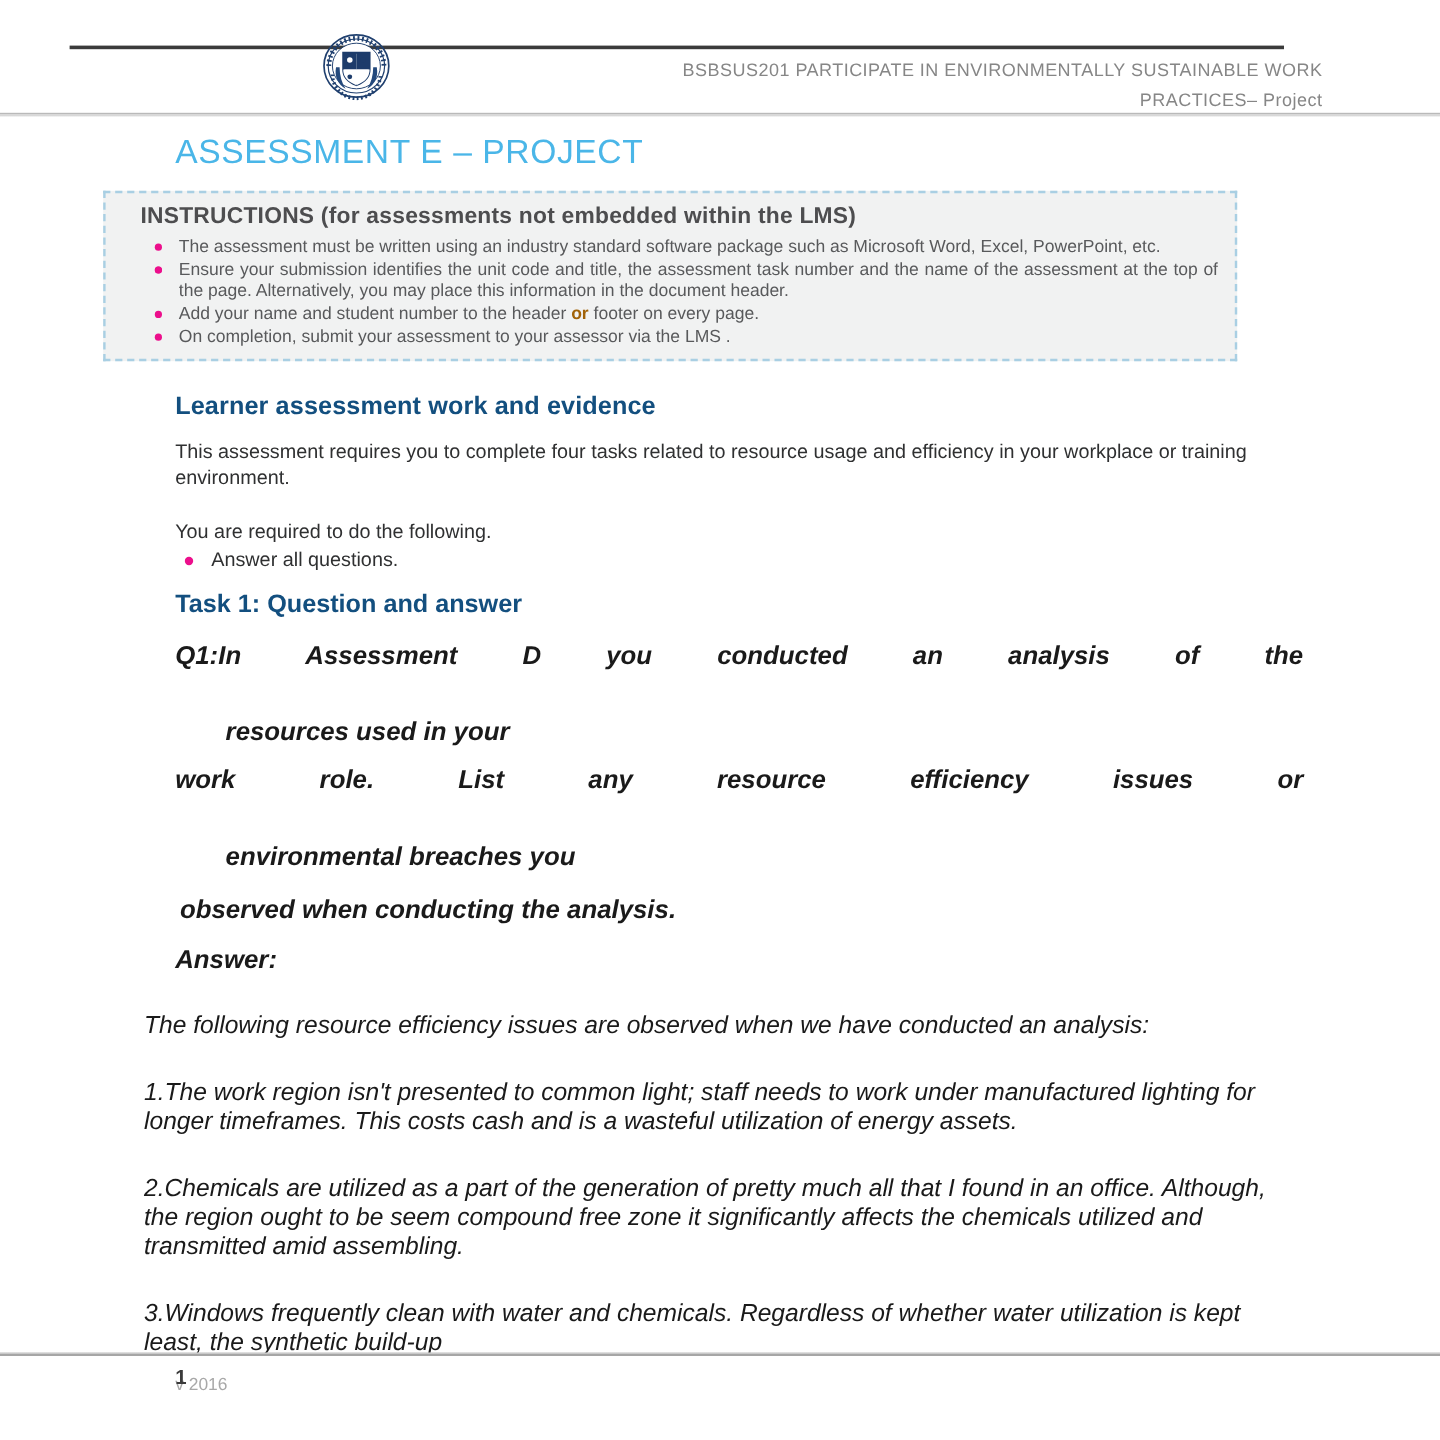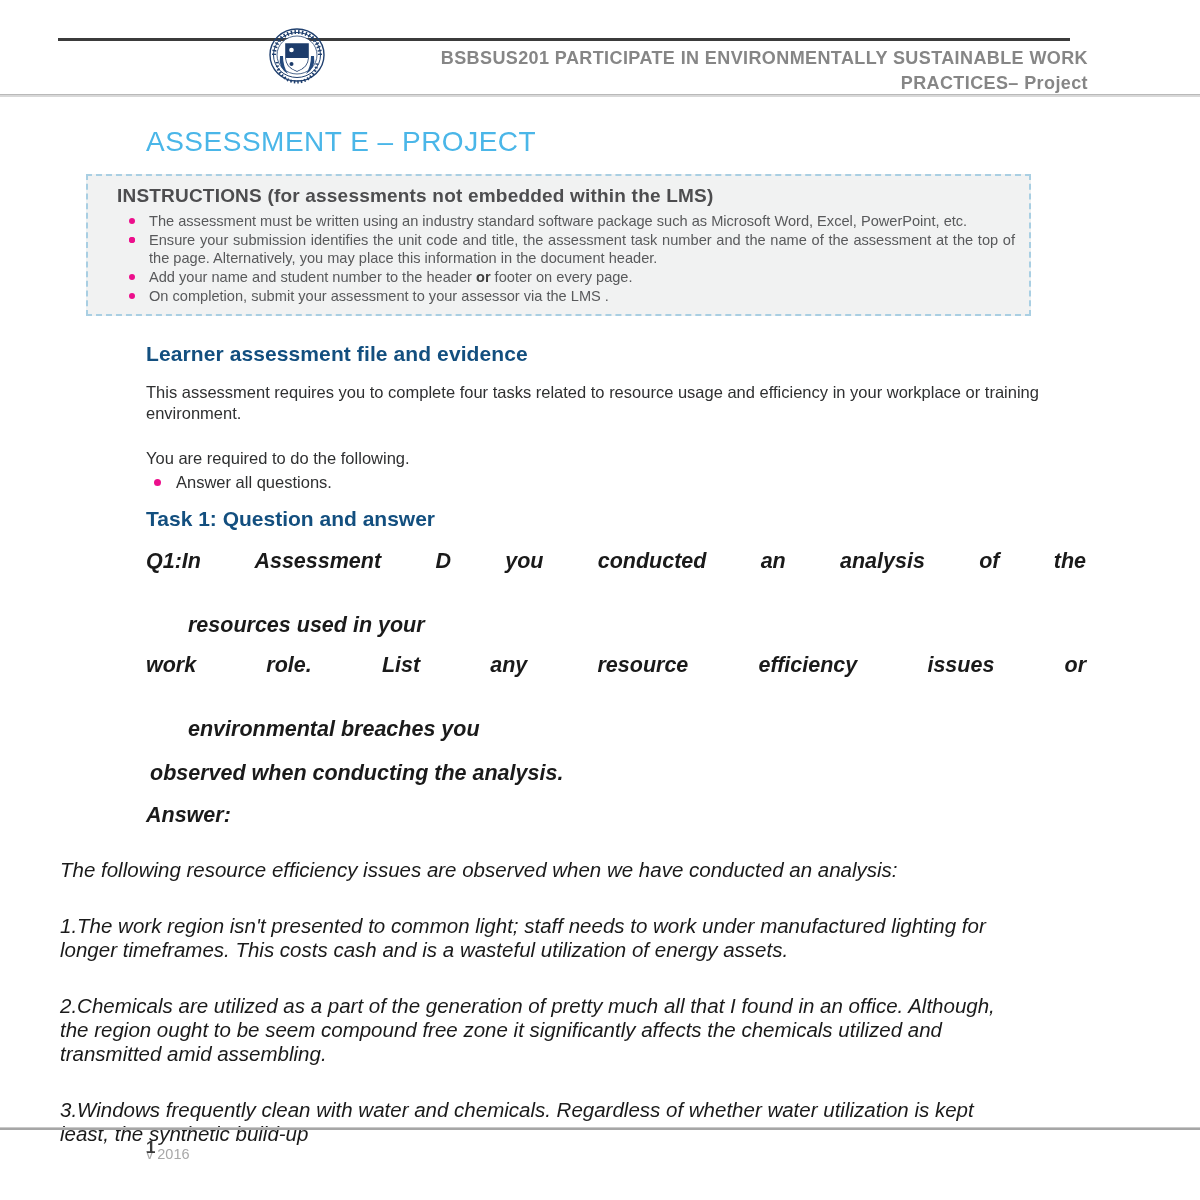--- a/index.html
+++ b/index.html
@@ -32,44 +32,44 @@
   .header-logo {
     position: absolute;
     left: 268px;
     top: 26px;
     width: 58px;
     height: 58px;
   }
   .header-logo svg { display: block; }
   .header-title {
     position: absolute;
-    left: 328px;
+    left: 342px;
     top: 46px;
     width: 760px;
     text-align: right;
-    font-size: 18px;
+    font-size: 15px;
     line-height: 25px;
     letter-spacing: 0.4px;
     color: #868686;
-    font-weight: 700;
+    font-weight: 400;
   }
   .header-sep {
     position: absolute;
     left: 0;
     top: 94px;
     width: 1200px;
     height: 3px;
     background: linear-gradient(to bottom, #b9b9b9 0, #b9b9b9 1px, #d8d8d8 1px, #d8d8d8 3px);
   }
 
   
   .content {
     position: absolute;
     left: 0;
-    top: 114px;
+    top: 99px;
     width: 1068px;
   }
   .page-title {
     margin: 12px 0 0 146px;
     font-size: 28px;
     letter-spacing: 0.5px;
     color: #4ab6e8;
     font-weight: 400;
   }
 
@@ -105,21 +105,21 @@
   }
   .instructions-list li .dot {
     position: absolute;
     left: 12px;
     top: 6px;
     width: 6px;
     height: 6px;
     border-radius: 50%;
     background: #ec0f8c;
   }
-  .instructions-list li b { font-weight: bold; color: #404040; }
+  .instructions-list li b { font-weight: bold; color: #a16207; }
 
   
   .section-heading {
     margin: 26px 0 0 146px;
     font-size: 21px;
     font-weight: bold;
     color: #134f7f;
     letter-spacing: 0.1px;
   }
   .body-para {
@@ -191,21 +191,21 @@
   .answer-label {
     font-size: 21.5px;
     font-weight: bold;
     font-style: italic;
     color: #1a1a1a;
     margin: 18px 0 0 146px;
   }
 
   
   .answer-para {
-    margin: 30px 0 0 60px;
+    margin: 30px 0 0 120px;
     width: 940px;
     font-size: 20.5px;
     line-height: 24px;
     font-style: italic;
     color: #1a1a1a;
   }
   .answer-para.tight { margin-top: 32px; }
 
   
   .footer-sep {
@@ -293,21 +293,21 @@
       </li>
       <li>
         <span class="dot"></span><span>Add your name and student number to the header </span><b>or</b><span> footer on every page.</span>
       </li>
       <li>
         <span class="dot"></span><span>On completion, submit your assessment to your assessor via the LMS .</span>
       </li>
     </ul>
   </div>
 
-  <div class="section-heading">Learner assessment file and evidence</div>
+  <div class="section-heading">Learner assessment work and evidence</div>
 
   <div class="body-para">This assessment requires you to complete four tasks related to resource usage and efficiency in your workplace or training environment.</div>
 
   <div class="body-para spaced-para">You are required to do the following.</div>
 
   <ul class="plain-list">
     <li>
       <span class="dot"></span><span>Answer all questions.</span>
     </li>
   </ul>

